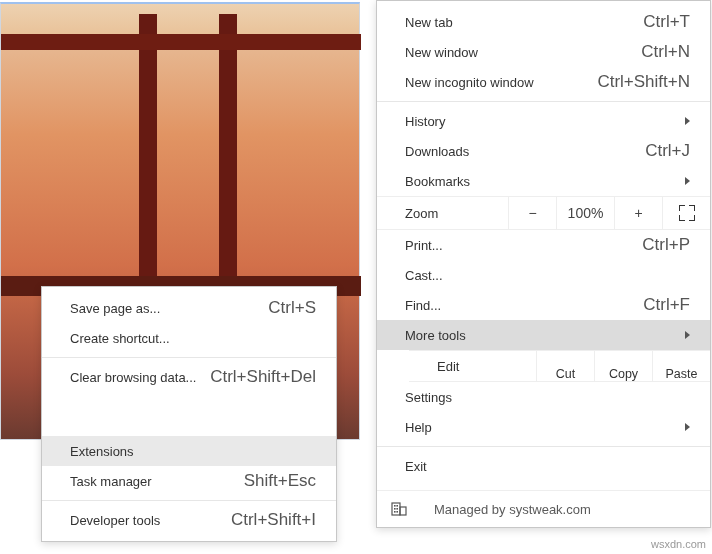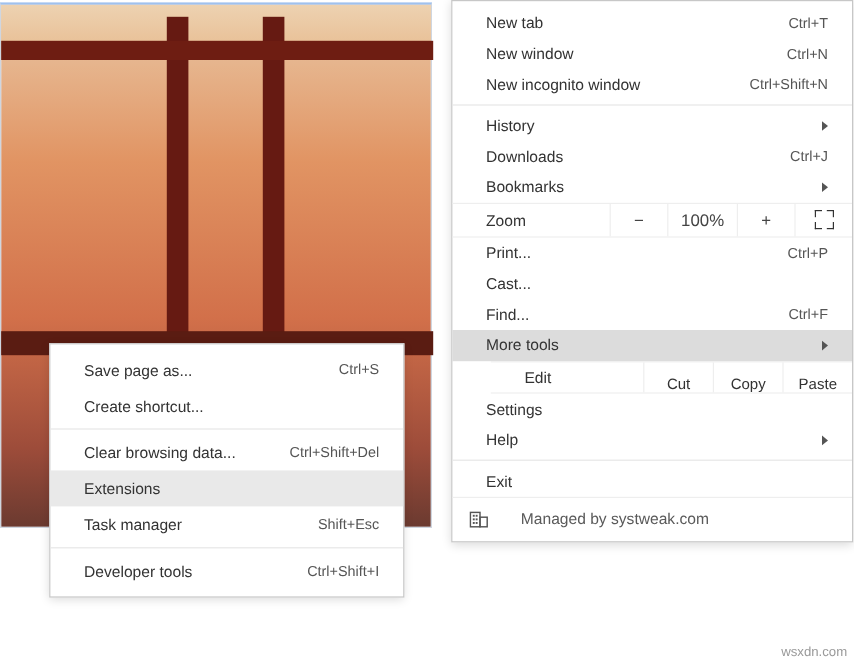--- a/index.html
+++ b/index.html
@@ -21,21 +21,21 @@
     background: linear-gradient(to bottom, #e9c8a6 0%, #e19463 30%, #d2704a 60%, #9d4c3a 85%, #6b3a30 100%);
     border: 1px solid #cfd6e0;
     border-top: 2px solid #9fc1ee;
   }
   .bridge-v { position:absolute; width:18px; background:#661a12; }
   .bridge-h { position:absolute; height:16px; background:#6e1d12; }
   .sky-strip { position:absolute; left:0; right:0; height:40px; top:0; background:linear-gradient(#edd2b1,#e8bd92); }
   .main-menu {
     position: absolute;
     left: 376px; top: 0;
-    width: 335px; height: 452px;
+    width: 335px; height: 528px;
     border: 1px solid #c7c7c7;
     background: #fff;
     box-shadow: 0 2px 8px rgba(0,0,0,.15);
     display: flex; flex-direction: column;
   }
   .submenu {
     position: absolute;
     left: 41px; top: 286px;
     width: 296px;
     border: 1px solid #c7c7c7;
@@ -43,22 +43,22 @@
     box-shadow: 0 2px 8px rgba(0,0,0,.15);
   }
   .item {
     display: flex;
     align-items: center;
     height: 30px;
     padding: 0 20px 0 28px;
     cursor: default;
   }
   .item .label { flex: 1; }
-  .item .accel { color: #555; font-size: 12px; }
-  .item.hover { background: #e9e9e9; }
+  .item .accel { color: #555; font-size: 17px; }
+  .item.hover { background: #e9e9e9; margin-top: 44px; }
   .item.highlight { background: #dcdcdc; gap: 40px; }
   .sep { height: 1px; background: #e6e6e6; margin: 4px 0; }
   .arrow {
     width: 0; height: 0;
     border-top: 4px solid transparent;
     border-bottom: 4px solid transparent;
     border-left: 5px solid #555;
     margin-left: 8px;
   }
   .zoom-row {

